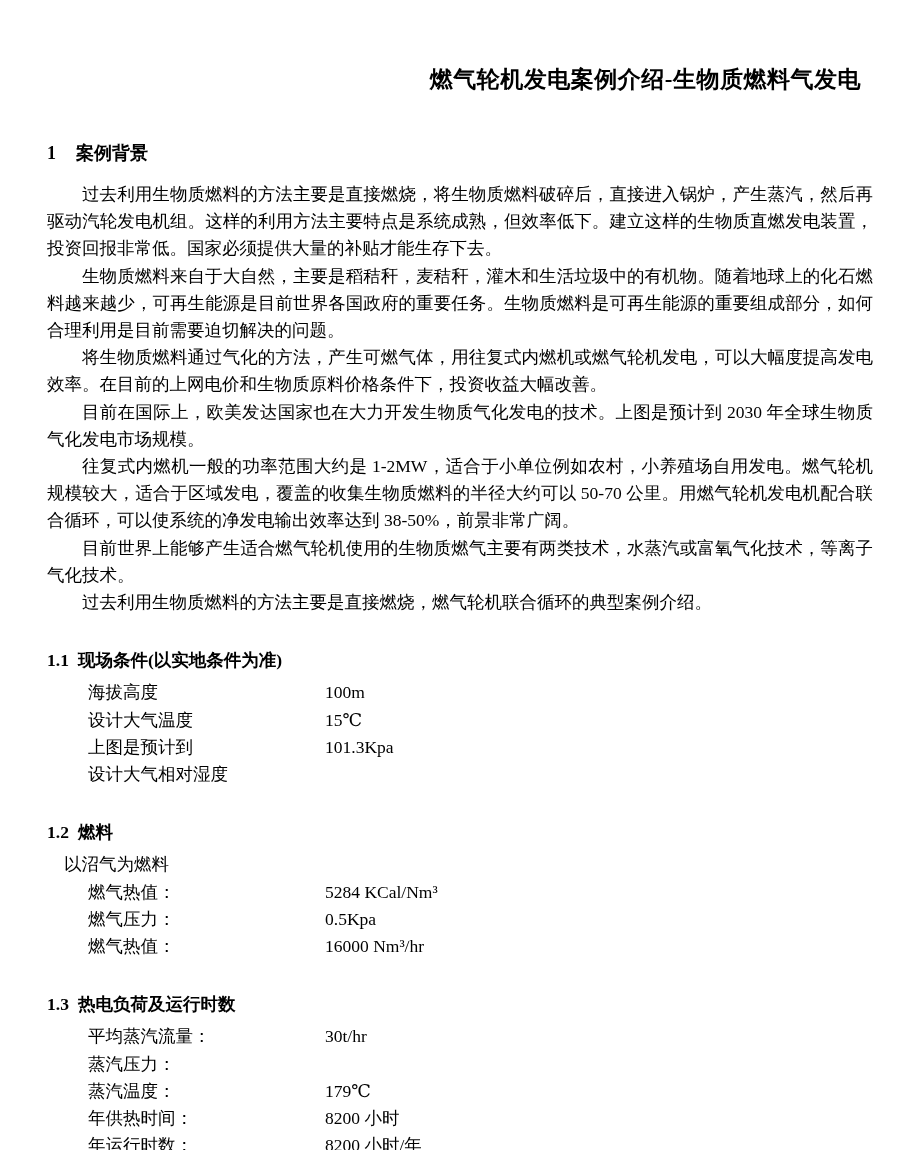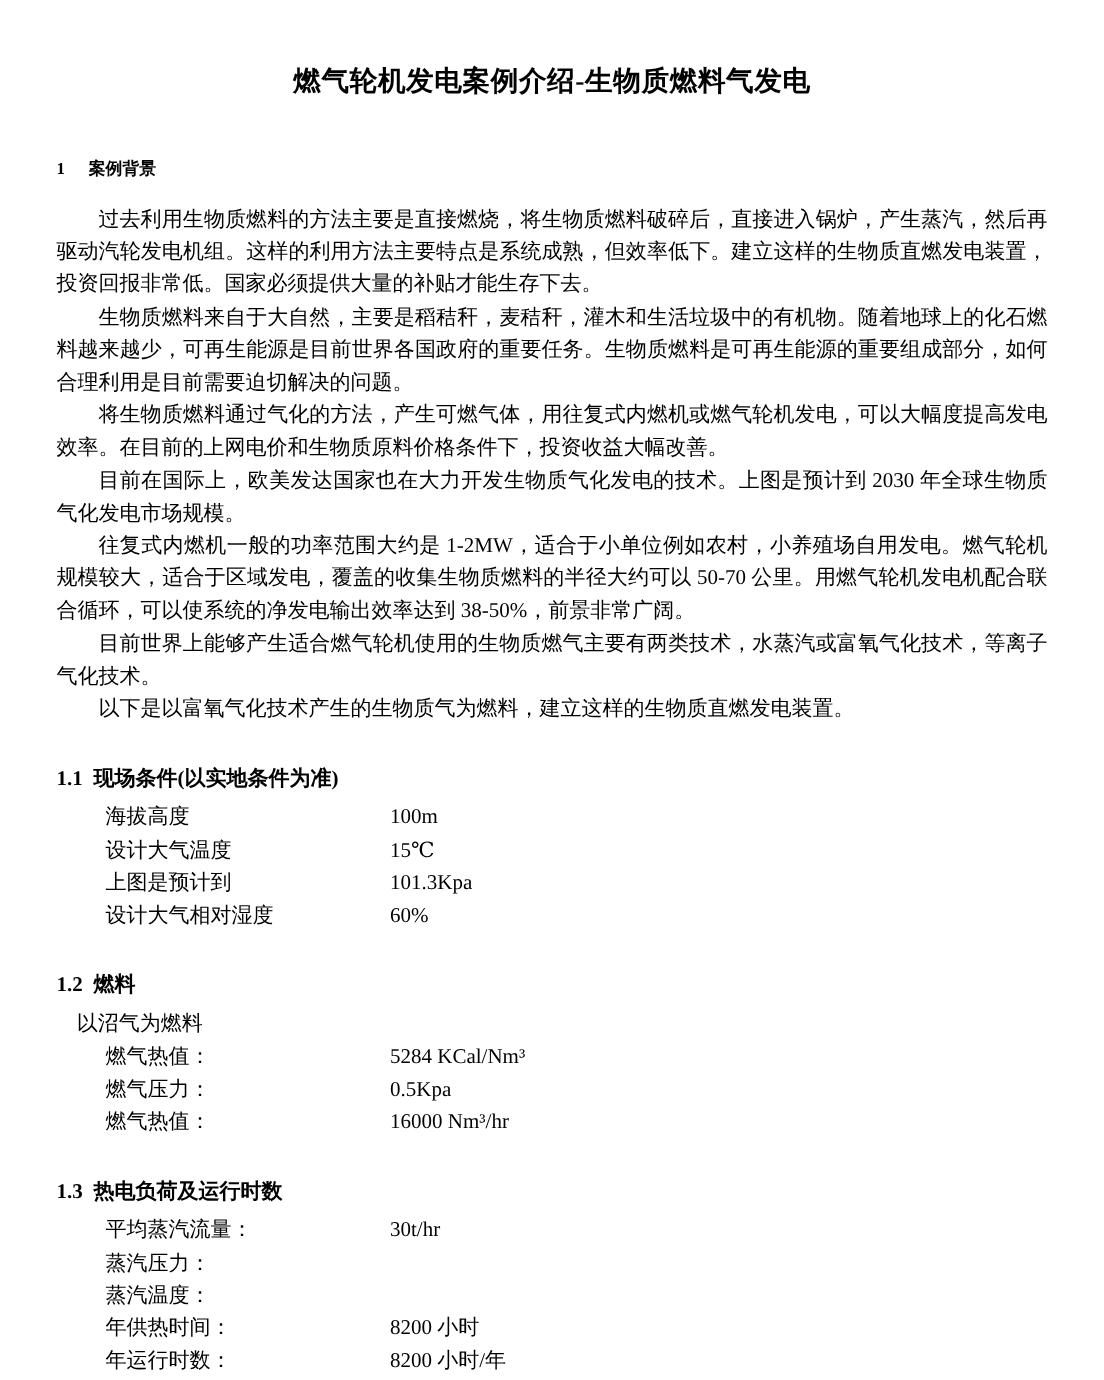--- a/index.html
+++ b/index.html
@@ -9,27 +9,27 @@
     min-height: 1150px;
     background: #ffffff;
     color: #000000;
     font-family: "Liberation Serif", "DejaVu Serif", serif;
     padding: 52px 47px 30px 47px;
     position: relative;
   }
   .doc-title {
     font-size: 23px;
     font-weight: bold;
-    text-align: center;
-    margin: 0;
+    text-align: right;
+    margin: 12px;
     letter-spacing: 0.5px;
   }
   .h1 {
     margin-top: 46px;
-    font-size: 14px;
+    font-size: 18px;
     font-weight: bold;
     line-height: 25px;
   }
   .h1 .sec-num { margin-right: 20px; }
   .body-text {
     margin-top: 15px;
     font-size: 17.5px;
     line-height: 27.2px;
     text-align: justify;
   }
@@ -54,42 +54,41 @@
     <span class="sec-num">1</span><span>案例背景</span>
   </div>
 
   <div class="body-text">
     <p class="para">过去利用生物质燃料的方法主要是直接燃烧，将生物质燃料破碎后，直接进入锅炉，产生蒸汽，然后再驱动汽轮发电机组。这样的利用方法主要特点是系统成熟，但效率低下。建立这样的生物质直燃发电装置，投资回报非常低。国家必须提供大量的补贴才能生存下去。</p>
     <p class="para">生物质燃料来自于大自然，主要是稻秸秆，麦秸秆，灌木和生活垃圾中的有机物。随着地球上的化石燃料越来越少，可再生能源是目前世界各国政府的重要任务。生物质燃料是可再生能源的重要组成部分，如何合理利用是目前需要迫切解决的问题。</p>
     <p class="para">将生物质燃料通过气化的方法，产生可燃气体，用往复式内燃机或燃气轮机发电，可以大幅度提高发电效率。在目前的上网电价和生物质原料价格条件下，投资收益大幅改善。</p>
     <p class="para">目前在国际上，欧美发达国家也在大力开发生物质气化发电的技术。上图是预计到 2030 年全球生物质气化发电市场规模。</p>
     <p class="para">往复式内燃机一般的功率范围大约是 1-2MW，适合于小单位例如农村，小养殖场自用发电。燃气轮机规模较大，适合于区域发电，覆盖的收集生物质燃料的半径大约可以 50-70 公里。用燃气轮机发电机配合联合循环，可以使系统的净发电输出效率达到 38-50%，前景非常广阔。</p>
     <p class="para">目前世界上能够产生适合燃气轮机使用的生物质燃气主要有两类技术，水蒸汽或富氧气化技术，等离子气化技术。</p>
-    <p class="para">以下是以富氧气化技术产生的生物质气为燃料，建立这样的生物质直燃发电装置。</p>
+    <p class="para">过去利用生物质燃料的方法主要是直接燃烧，燃气轮机联合循环的典型案例介绍。</p>
   </div>
 
   <div class="subsection">
     <div class="sub-heading gap-large">
       <span class="sec-num">1.1</span><span>现场条件(以实地条件为准)</span>
     </div>
     <div class="spec-row">
       <span class="spec-label">海拔高度</span>
       <span class="spec-value">100m</span>
     </div>
     <div class="spec-row">
       <span class="spec-label">设计大气温度</span>
       <span class="spec-value">15℃</span>
     </div>
     <div class="spec-row">
       <span class="spec-label">上图是预计到</span>
       <span class="spec-value">101.3Kpa</span>
     </div>
     <div class="spec-row">
       <span class="spec-label">设计大气相对湿度</span>
-      <span class="spec-value">60%</span>
     </div>
   </div>
 
   <div class="subsection">
     <div class="sub-heading gap-large">
       <span class="sec-num">1.2</span><span>燃料</span>
     </div>
     <div class="note-line">以沼气为燃料</div>
     <div class="spec-row">
       <span class="spec-label">燃气热值：</span>
@@ -111,20 +110,21 @@
     </div>
     <div class="spec-row">
       <span class="spec-label">平均蒸汽流量：</span>
       <span class="spec-value">30t/hr</span>
     </div>
     <div class="spec-row">
       <span class="spec-label">蒸汽压力：</span>
     </div>
     <div class="spec-row">
       <span class="spec-label">蒸汽温度：</span>
+      <span class="spec-value">179℃</span>
     </div>
     <div class="spec-row">
       <span class="spec-label">年供热时间：</span>
       <span class="spec-value">8200 小时</span>
     </div>
     <div class="spec-row">
       <span class="spec-label">年运行时数：</span>
       <span class="spec-value">8200 小时/年</span>
     </div>
   </div>

